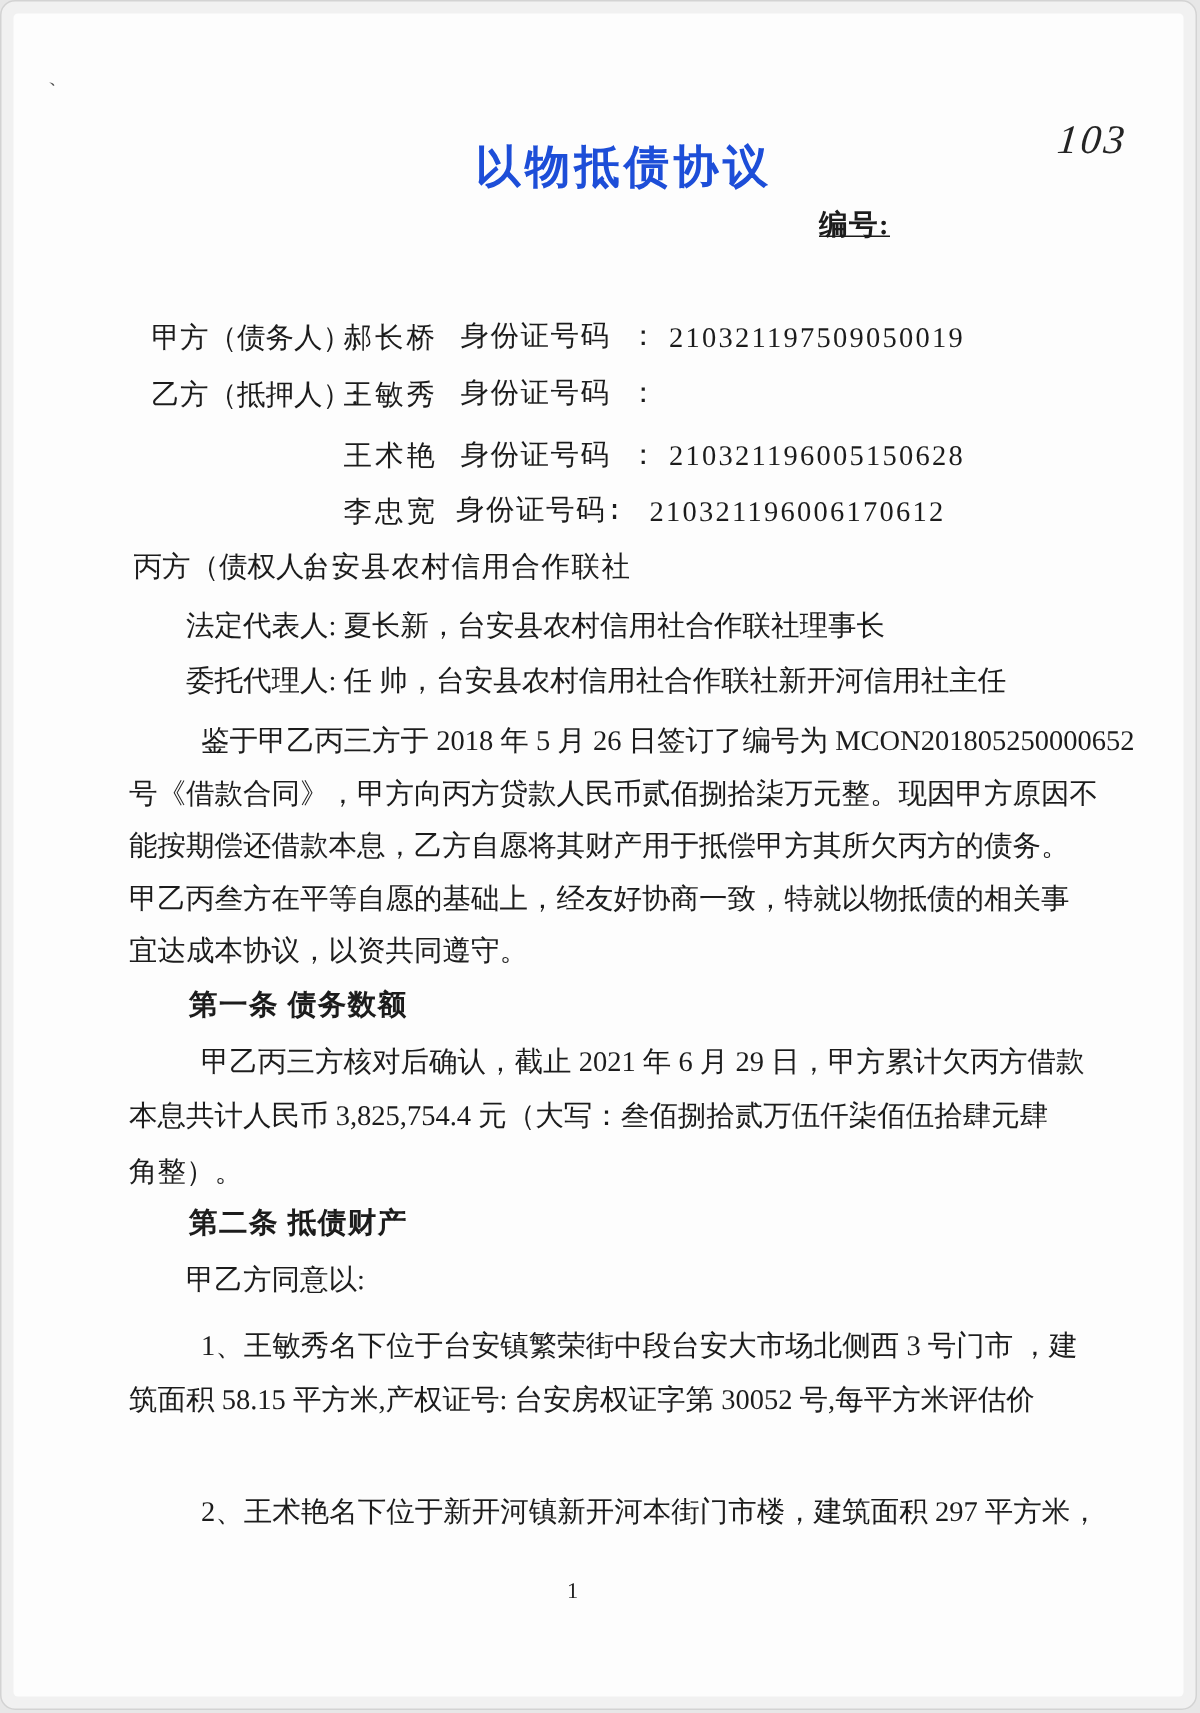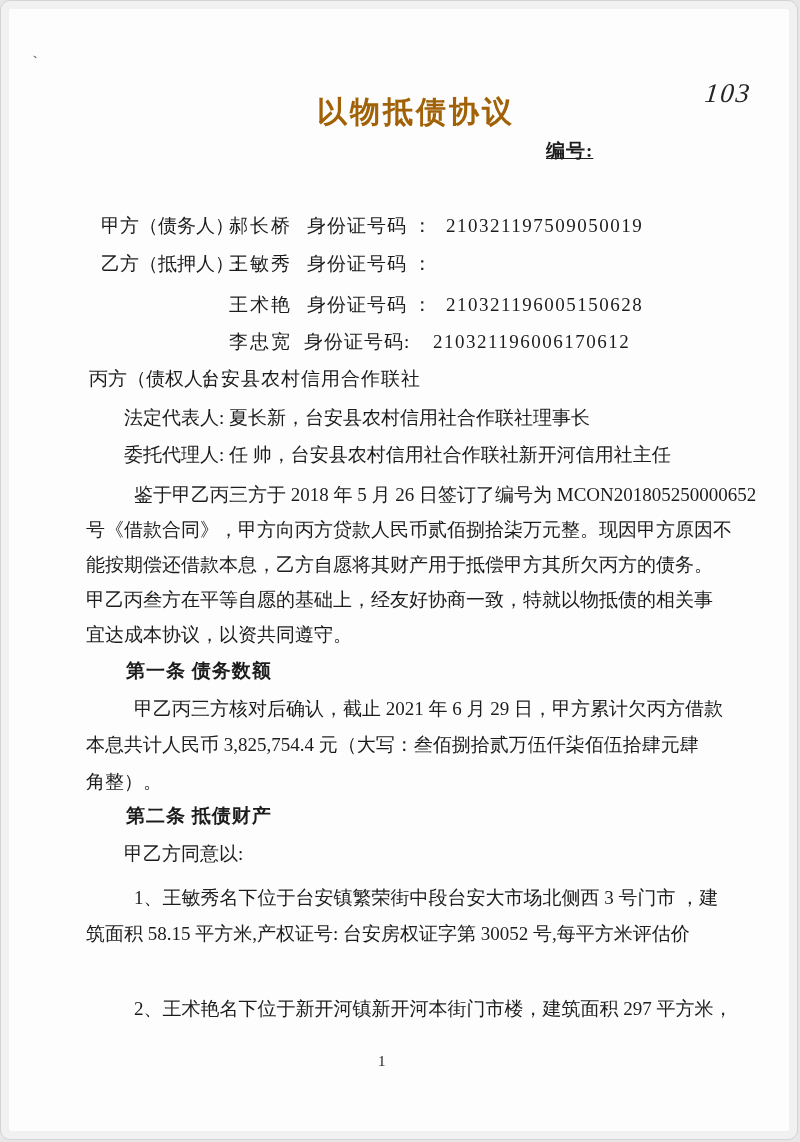--- a/index.html
+++ b/index.html
@@ -43,21 +43,21 @@
   .doc-title {
     left: 0;
     right: 0;
     text-align: center;
     text-indent: 34px;
     top: 98px;
     font-family: "Liberation Sans", "DejaVu Sans", sans-serif;
     font-weight: 700;
     font-size: 30px;
     letter-spacing: 3px;
-    color: #a16207;
+    color: #1d4ed8;
   }
   .ref-label {
     left: 545px;
     top: 137px;
     font-weight: 700;
     letter-spacing: 1px;
     text-decoration: underline;
   }
   .corner-num {
     left: 704px;
@@ -74,21 +74,21 @@
     font-size: 14px;
     color: #555;
     transform: rotate(-12deg);
   }
   .party-row { position: absolute; left: 0; right: 0; height: 26px; }
   .party-row span { position: absolute; white-space: nowrap; line-height: 25px; }
   .col-role-ab  { left: 100px; }
   .col-role-c   { left: 88px; }
   .col-name     { left: 228px; letter-spacing: 2px; }
   .col-name-c   { left: 200px; letter-spacing: 1px; }
-  .col-idlabel  { left: 306px; letter-spacing: 1px; }
+  .col-idlabel  { left: 306px; letter-spacing: 1px; font-family: Liberation Mono, monospace; }
   .col-idnum    { left: 445px; letter-spacing: 1.5px; }
   .col-idnum-4  { left: 432px; letter-spacing: 1.5px; }
   .heading { font-weight: 700; letter-spacing: 1px; }
   .footer-num {
     left: 377px;
     top: 1048px;
     font-size: 15px;
     color: #222;
   }
 </style>

